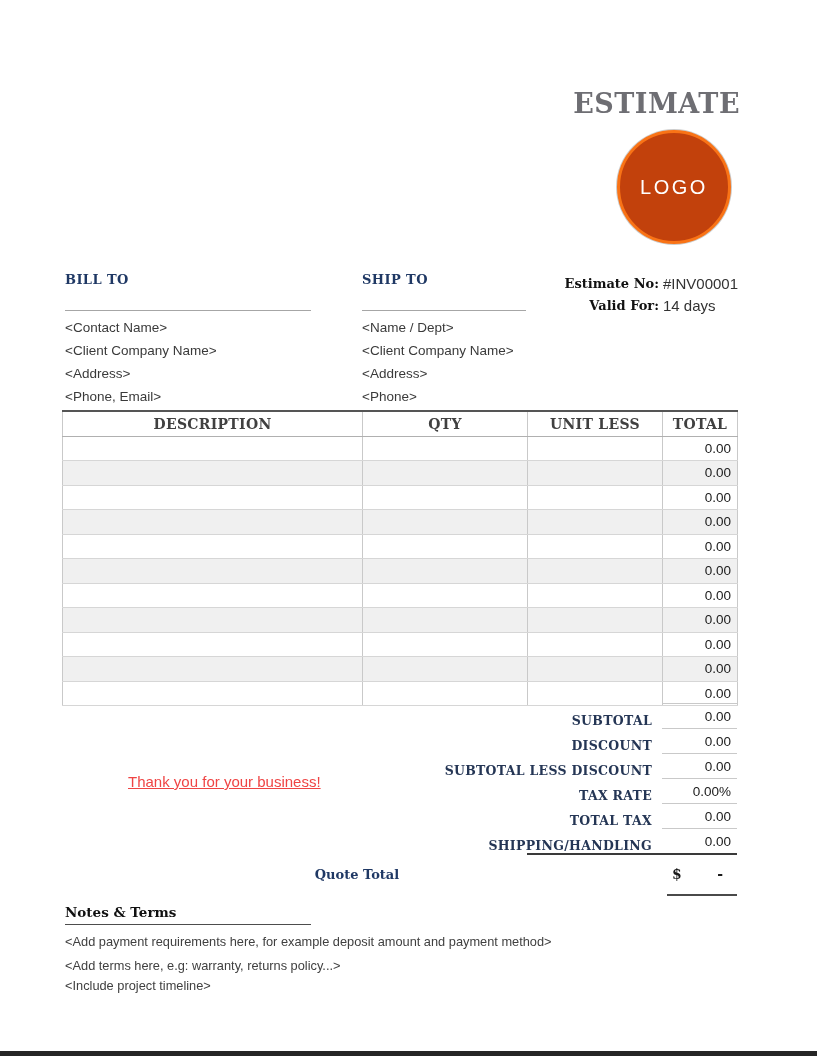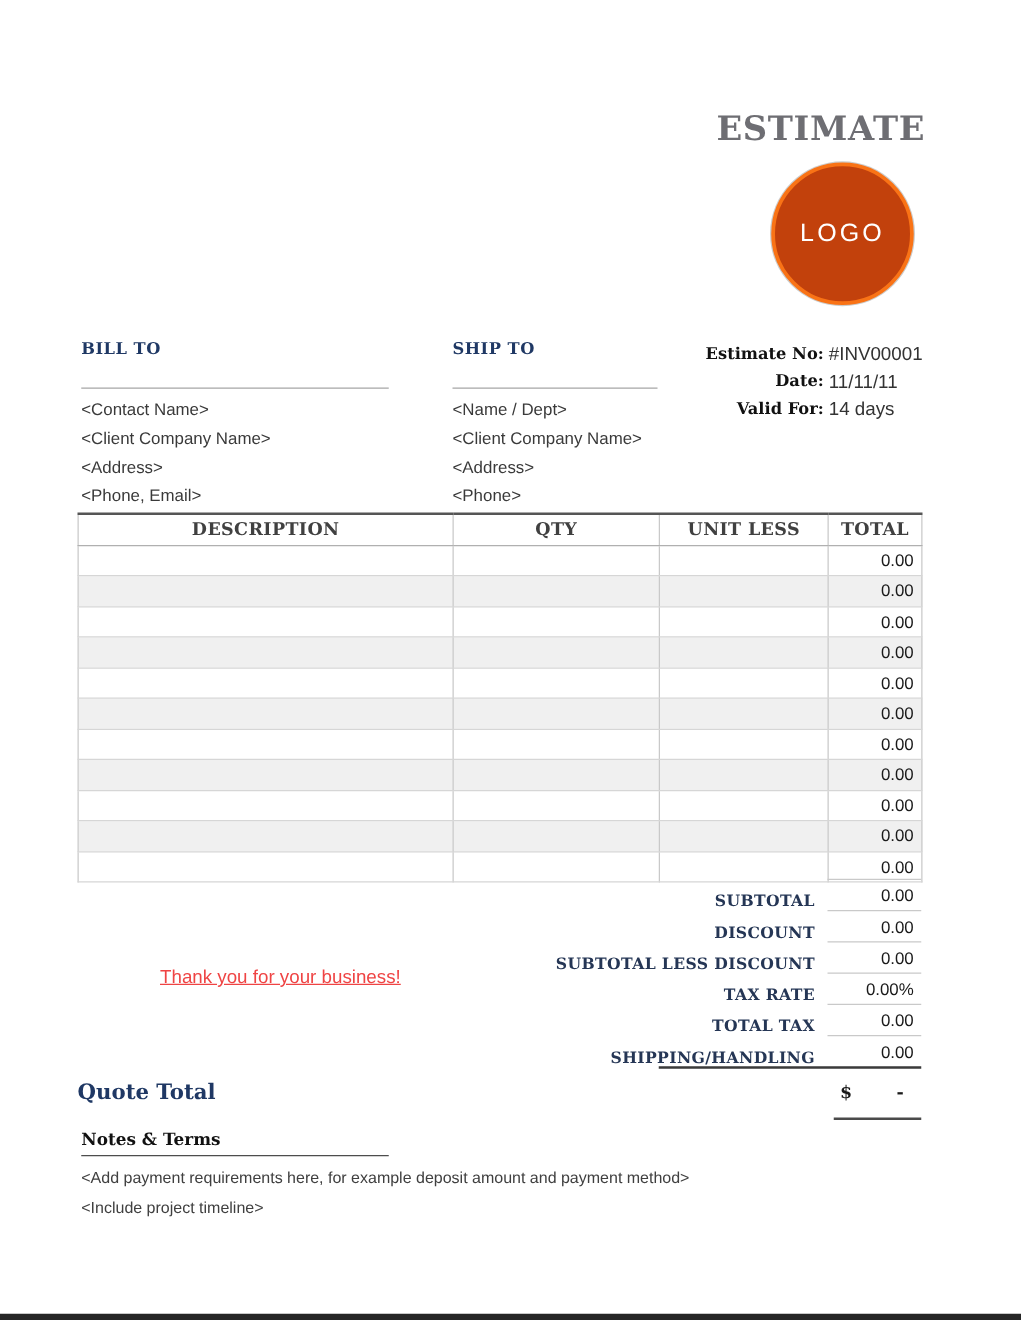--- a/index.html
+++ b/index.html
@@ -81,23 +81,23 @@
   }
   .summary-value {
     width: 75px; height: 100%; display: flex; align-items: center; justify-content: flex-end;
     padding-right: 6px; font-size: 13.5px; color: #1a1a1a;
     border-top: 1px solid #c9c9c9;
   }
   .thankyou { position: absolute; left: 128px; top: 773px; font-size: 15px; color: #ef4444; text-decoration: underline; }
   .grand-total-rule { position: absolute; left: 527px; top: 853px; width: 210px; height: 2px; background: #3a3a3a; }
   .grand-total { position: absolute; left: 62px; top: 857px; width: 675px; display: flex; align-items: center; height: 34px; }
   .grand-total-label {
-    flex: 1; text-align: left; padding-right: 10px;
-    font-family: "DejaVu Serif", serif; font-weight: 700;
-    font-size: 17px; color: #1f3864;
+    flex: 1; text-align: center; padding-right: 10px;
+    font-family: "DejaVu Serif", serif; font-weight: 700;
+    font-size: 13px; color: #1f3864;
   }
   .grand-total-value {
     width: 75px; display: flex; justify-content: space-between;
     padding: 0 14px 0 10px;
     font-family: "DejaVu Serif", serif; font-weight: 700;
     font-size: 14px; color: #1a1a1a;
   }
   .grand-total-underline { position: absolute; left: 667px; top: 894px; width: 70px; height: 1.6px; background: #4a4a4a; }
   
   .notes { position: absolute; left: 65px; top: 903px; width: 690px; }
@@ -137,24 +137,20 @@
     <div class="party-line">&lt;Name / Dept&gt;</div>
     <div class="party-line">&lt;Client Company Name&gt;</div>
     <div class="party-line">&lt;Address&gt;</div>
     <div class="party-line">&lt;Phone&gt;</div>
   </div>
 
   <div class="meta-block">
     <div class="meta-row">
       <span class="meta-label">Estimate No:</span>
       <span class="meta-value">#INV00001</span>
-    </div>
-    <div class="meta-row">
-      <span class="meta-label">Date:</span>
-      <span class="meta-value">11/11/11</span>
     </div>
     <div class="meta-row">
       <span class="meta-label">Valid For:</span>
       <span class="meta-value">14 days</span>
     </div>
   </div>
 
   <table class="items-table">
     <colgroup>
         <col style="width:300px">
@@ -275,17 +271,18 @@
     <span class="grand-total-value">
       <span>$</span>
       <span>-</span>
     </span>
   </div>
   <div class="grand-total-underline"></div>
 
   <div class="notes">
     <div class="notes-heading">Notes &amp; Terms</div>
     <div class="notes-line first">&lt;Add payment requirements here, for example deposit amount and payment method&gt;</div>
+    <div class="notes-line tight">&lt;Add terms here, e.g: warranty, returns policy...&gt;</div>
     <div class="notes-line tight">&lt;Include project timeline&gt;</div>
   </div>
 
   <div class="bottom-bar"></div>
 </div>
 
 </body></html>

